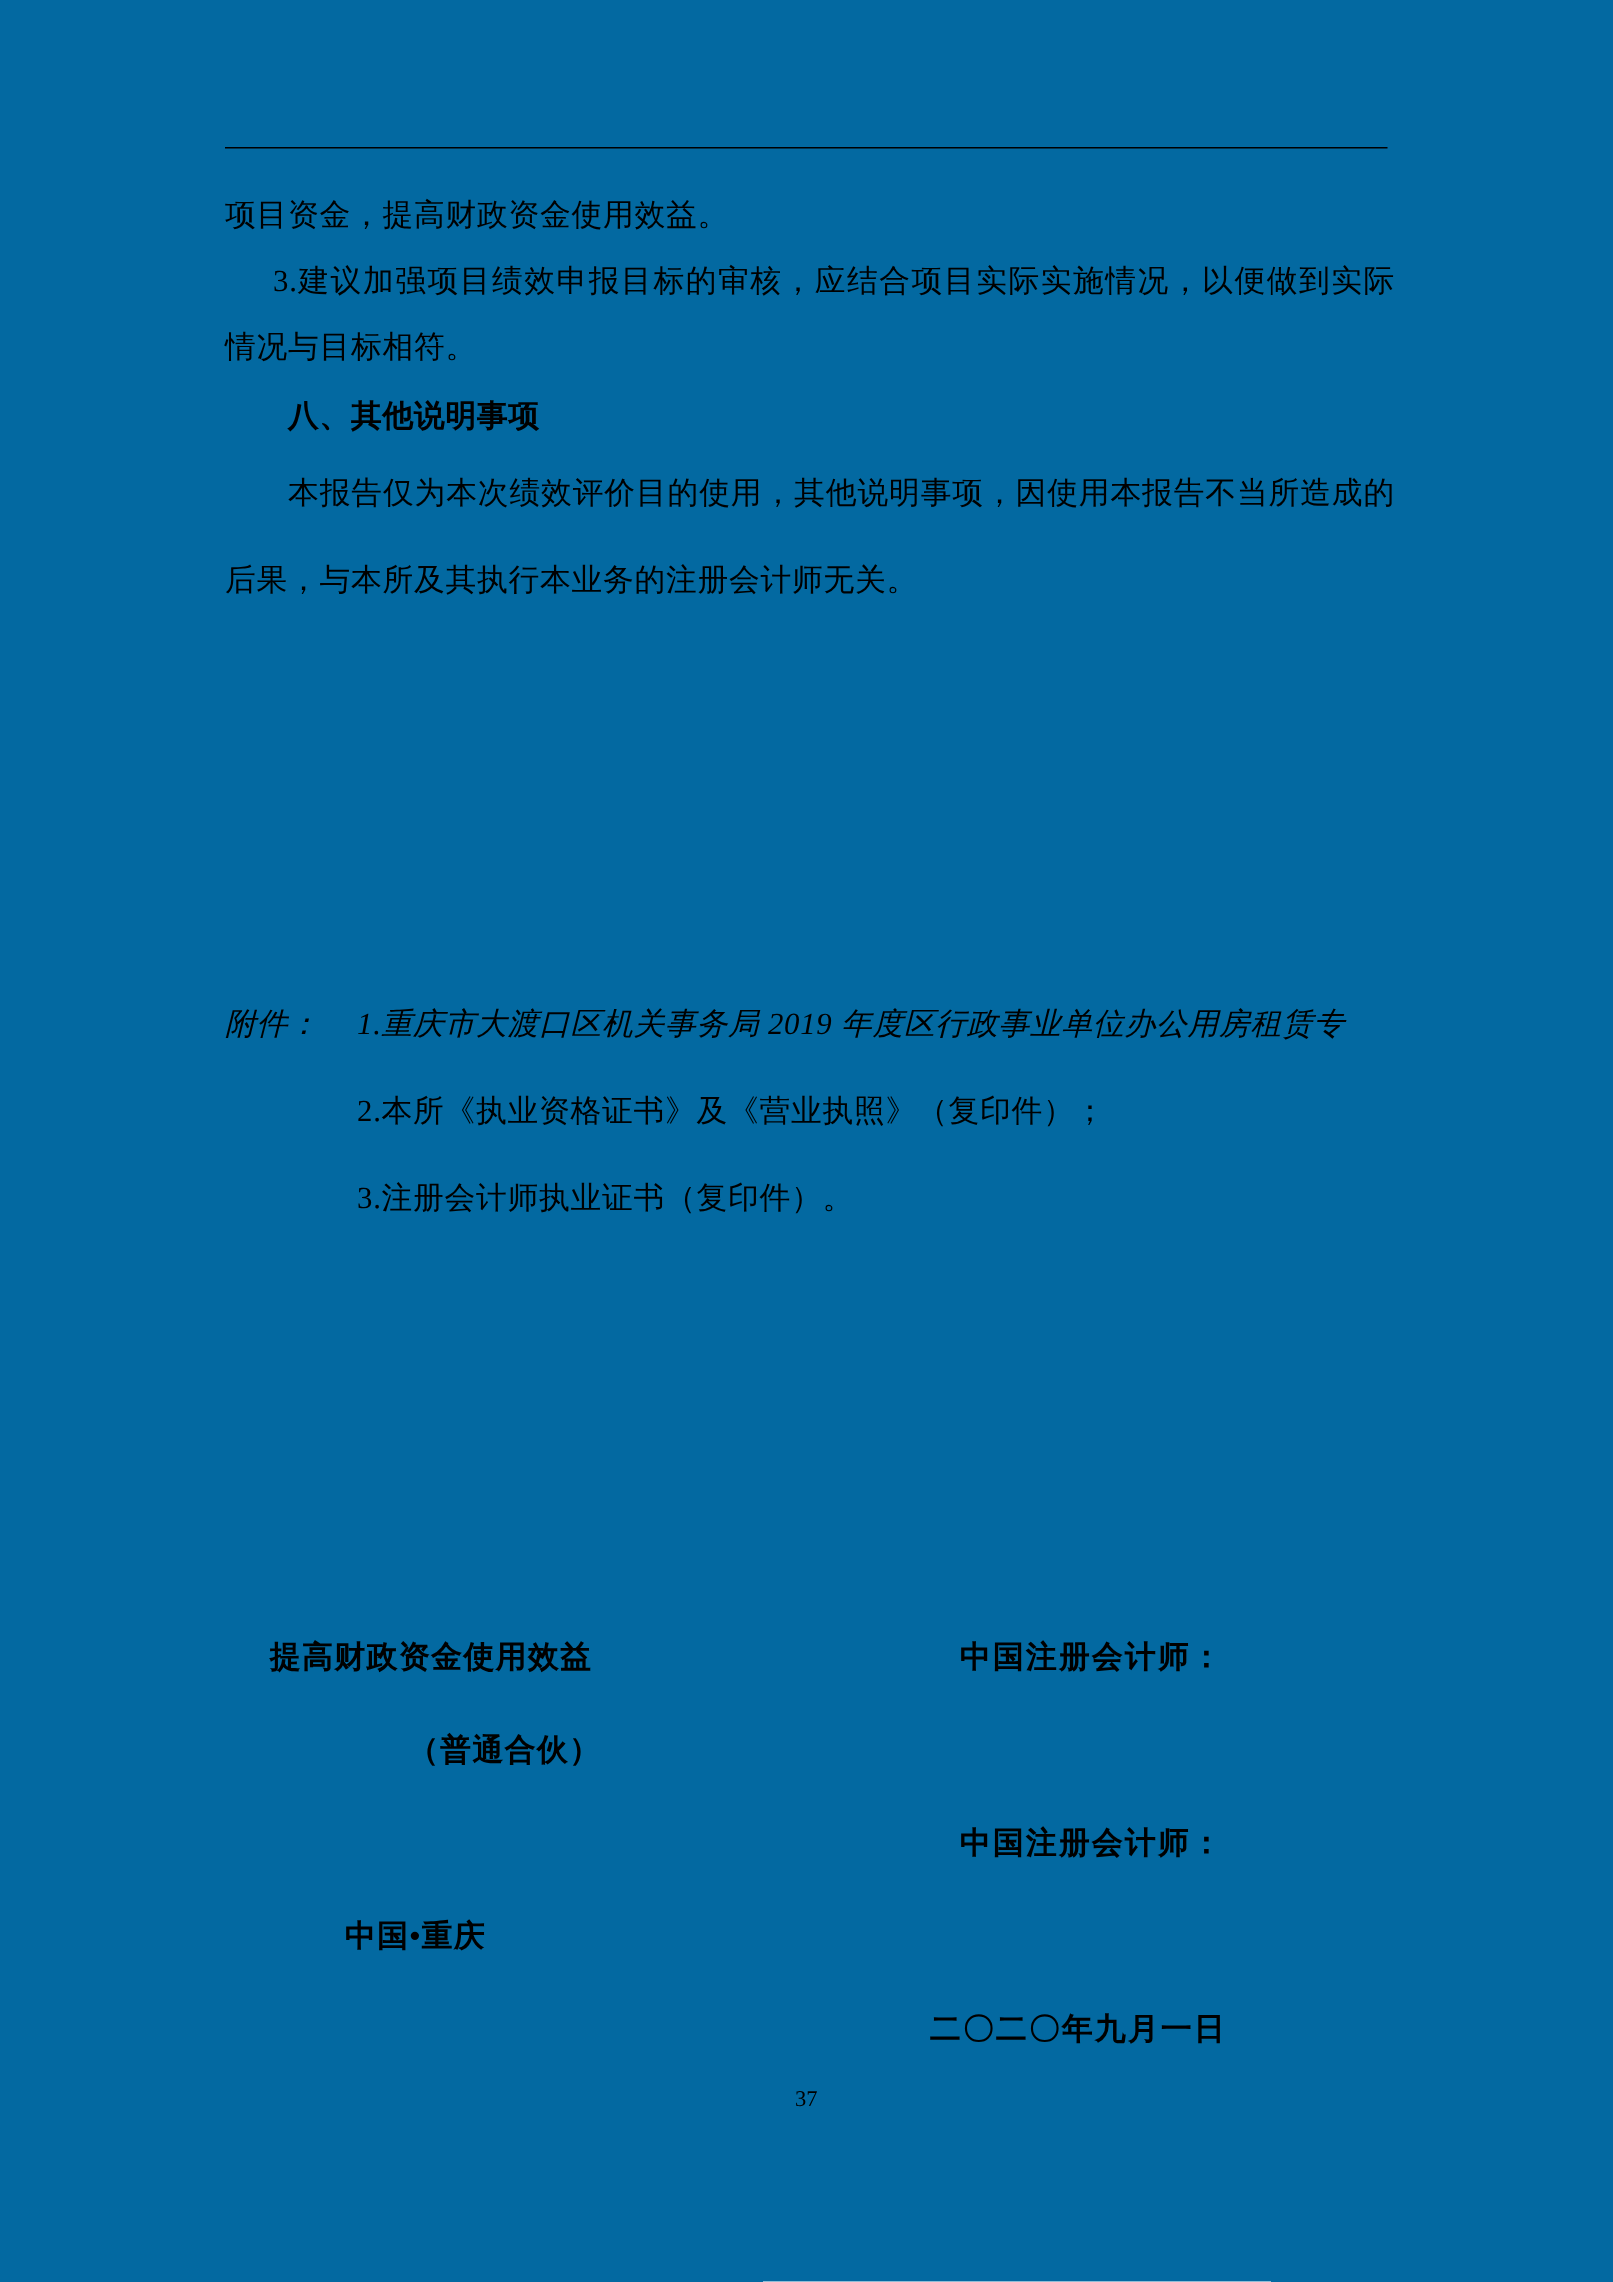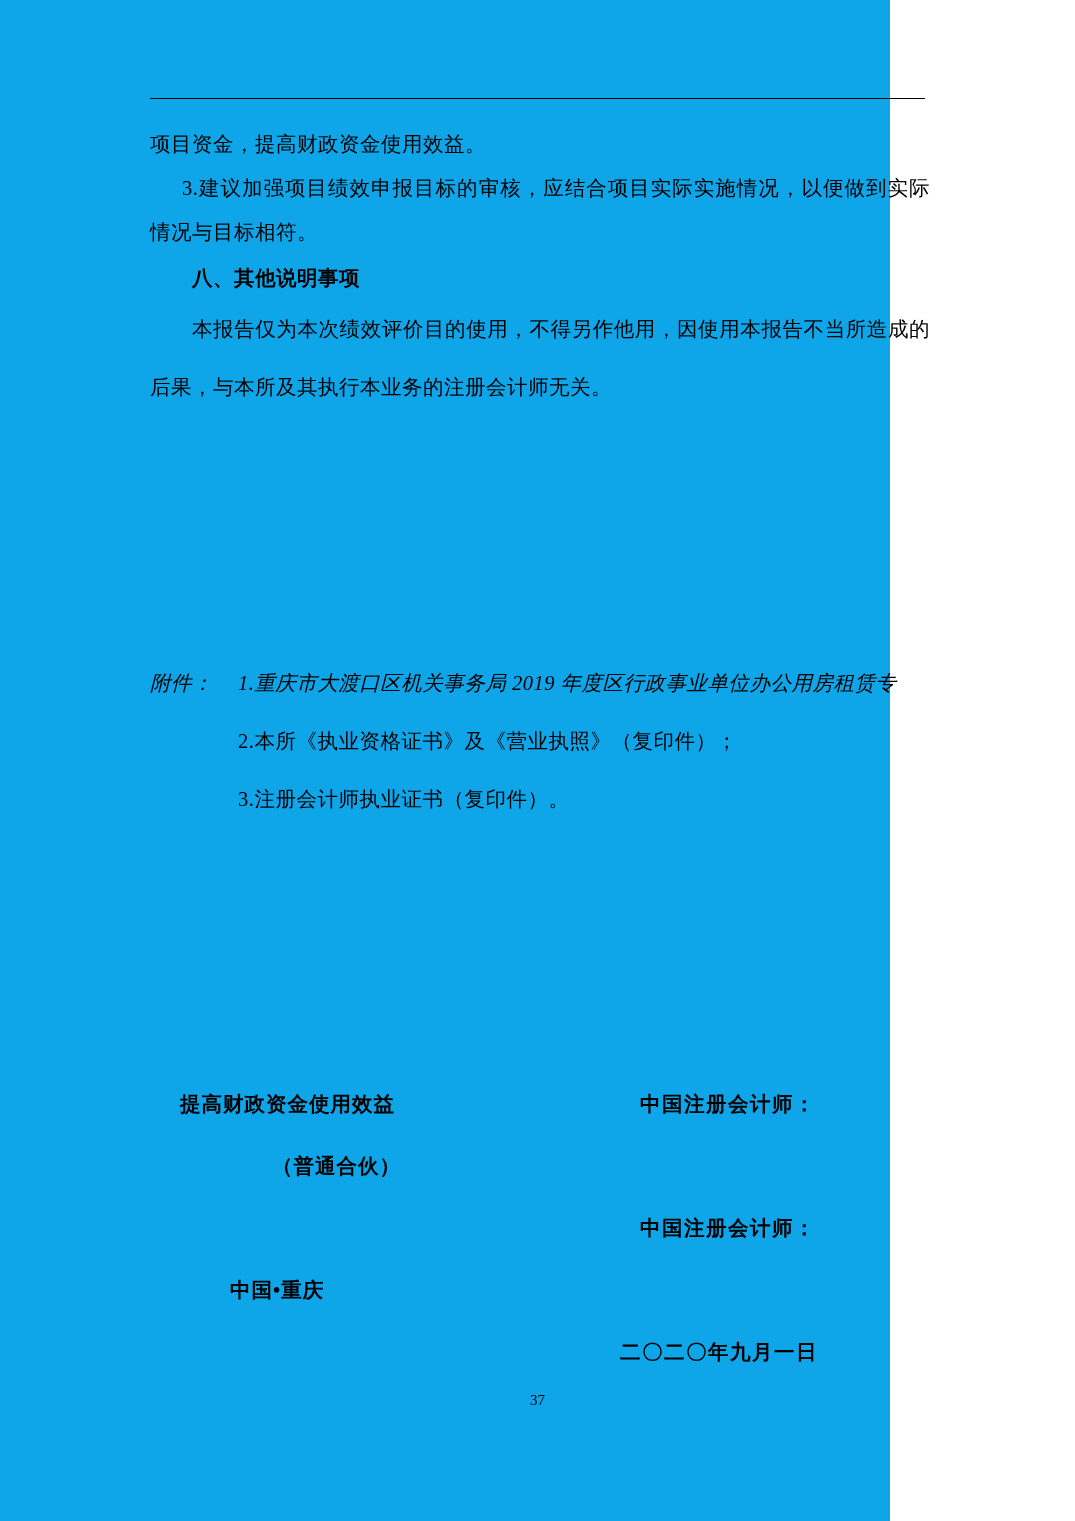--- a/index.html
+++ b/index.html
@@ -2,23 +2,23 @@
 <html><head>
 <meta charset="utf-8">
 <style>
   html, body {
     margin: 0;
     padding: 0;
     background: #ffffff;
   }
   .page {
     position: relative;
-    width: 890px;
+    width: 1075px;
     height: 1521px;
-    background: #0ea5e9;
+    background: #0369a1;
     font-family: "Liberation Serif", "DejaVu Serif", serif;
     color: #000000;
     box-sizing: border-box;
   }
   .header-rule {
     position: absolute;
     left: 150px;
     top: 98px;
     width: 775px;
     height: 0;
@@ -131,21 +131,21 @@
 <body>
 
 <div class="page">
 
   <div class="header-rule"></div>
 
   <div class="body-area">
     <p>项目资金，提高财政资金使用效益。</p>
     <p class="indent-sm">3.建议加强项目绩效申报目标的审核，应结合项目实际实施情况，以便做到实际情况与目标相符。</p>
     <p class="section-title">八、其他说明事项</p>
-    <p class="indent loose">本报告仅为本次绩效评价目的使用，不得另作他用，因使用本报告不当所造成的后果，与本所及其执行本业务的注册会计师无关。</p>
+    <p class="indent loose">本报告仅为本次绩效评价目的使用，其他说明事项，因使用本报告不当所造成的后果，与本所及其执行本业务的注册会计师无关。</p>
 
     <div class="gap-1"></div>
 
     <div class="attach">
       <p class="attach-first"><span class="attach-label">附件：</span><span>1.重庆市大渡口区机关事务局 2019 年度区行政事业单位办公用房租赁专</span></p>
       <p class="attach-hang">2.本所《执业资格证书》及《营业执照》（复印件）；</p>
       <p class="attach-hang">3.注册会计师执业证书（复印件）。</p>
     </div>
   </div>
 

